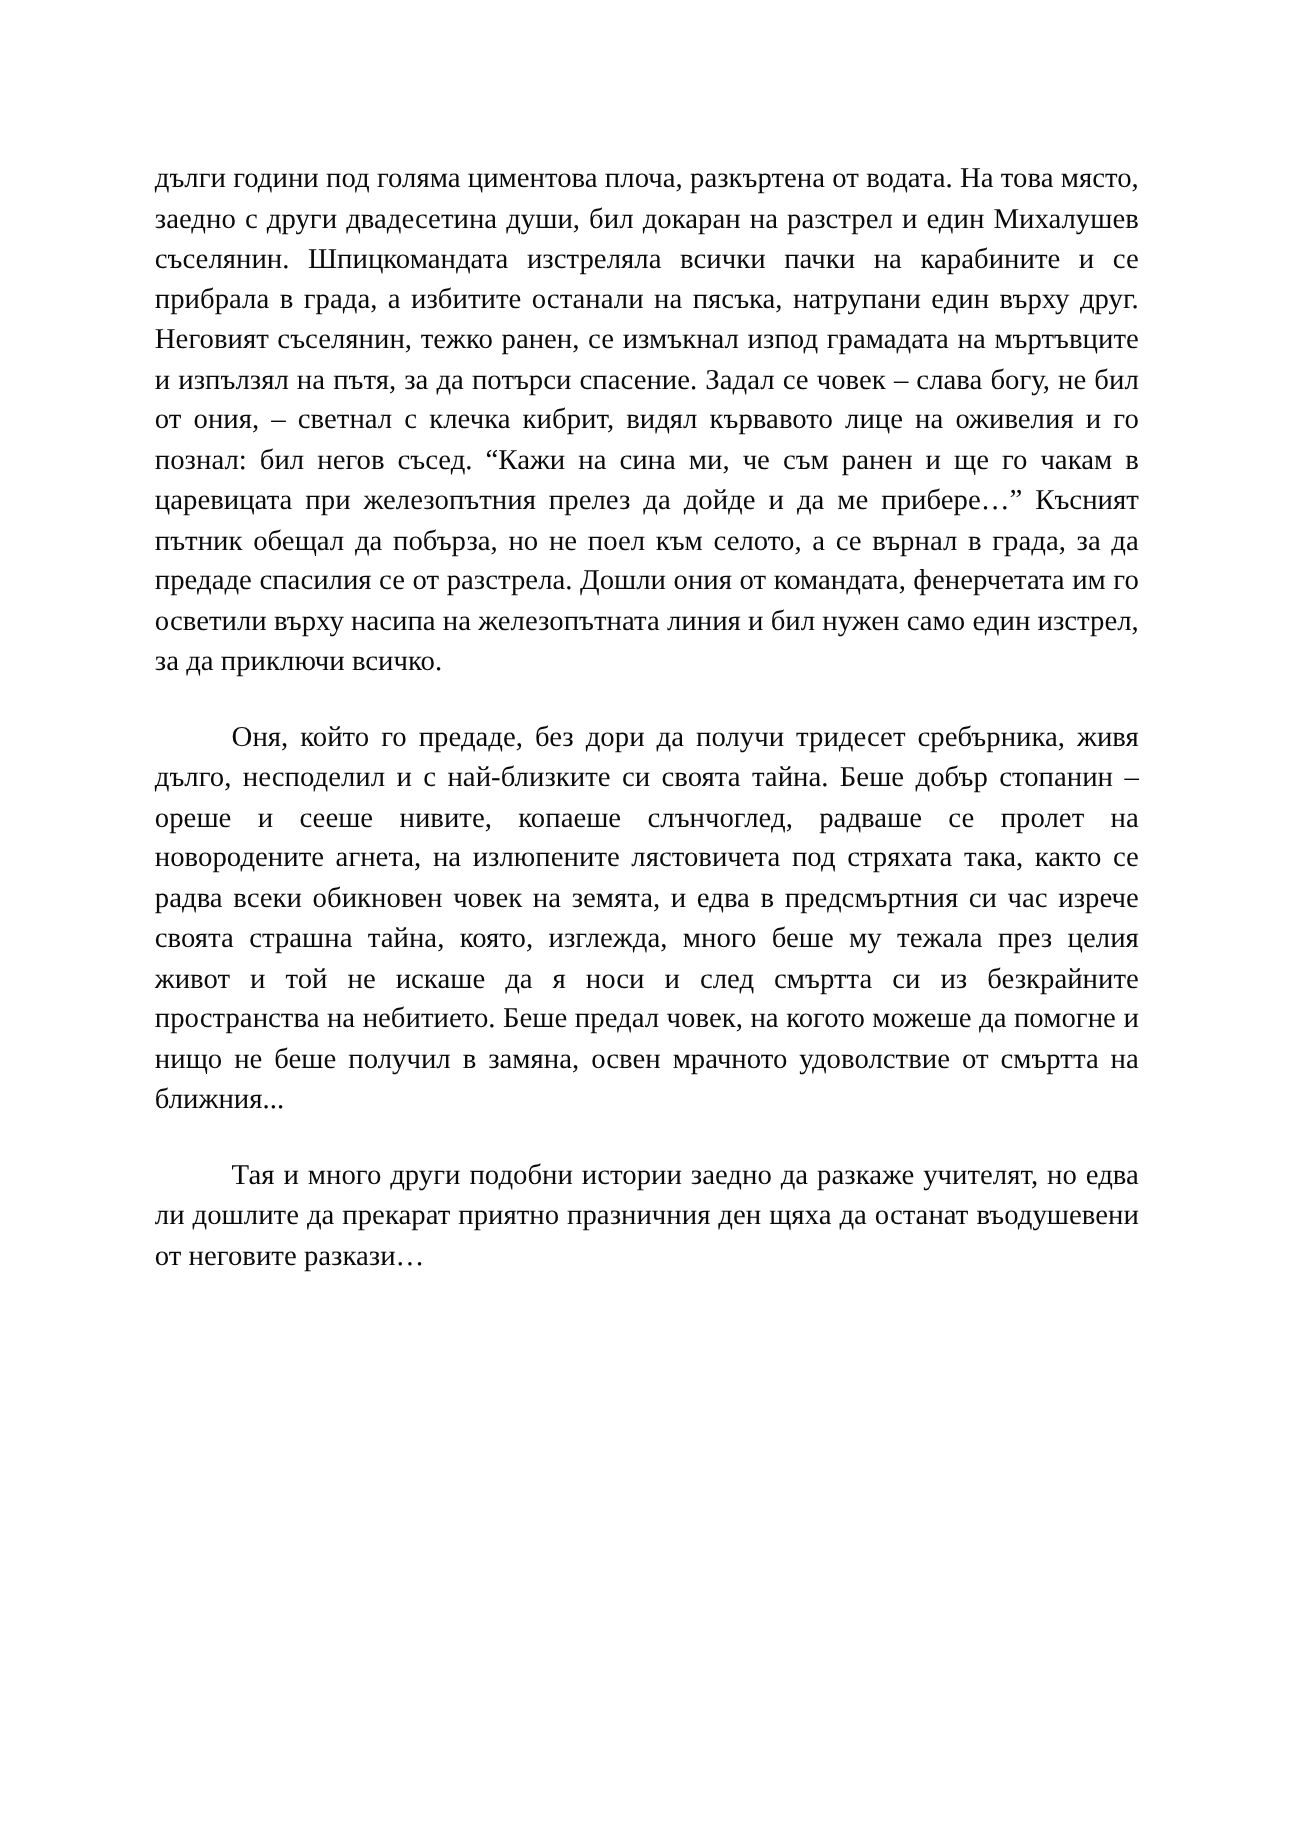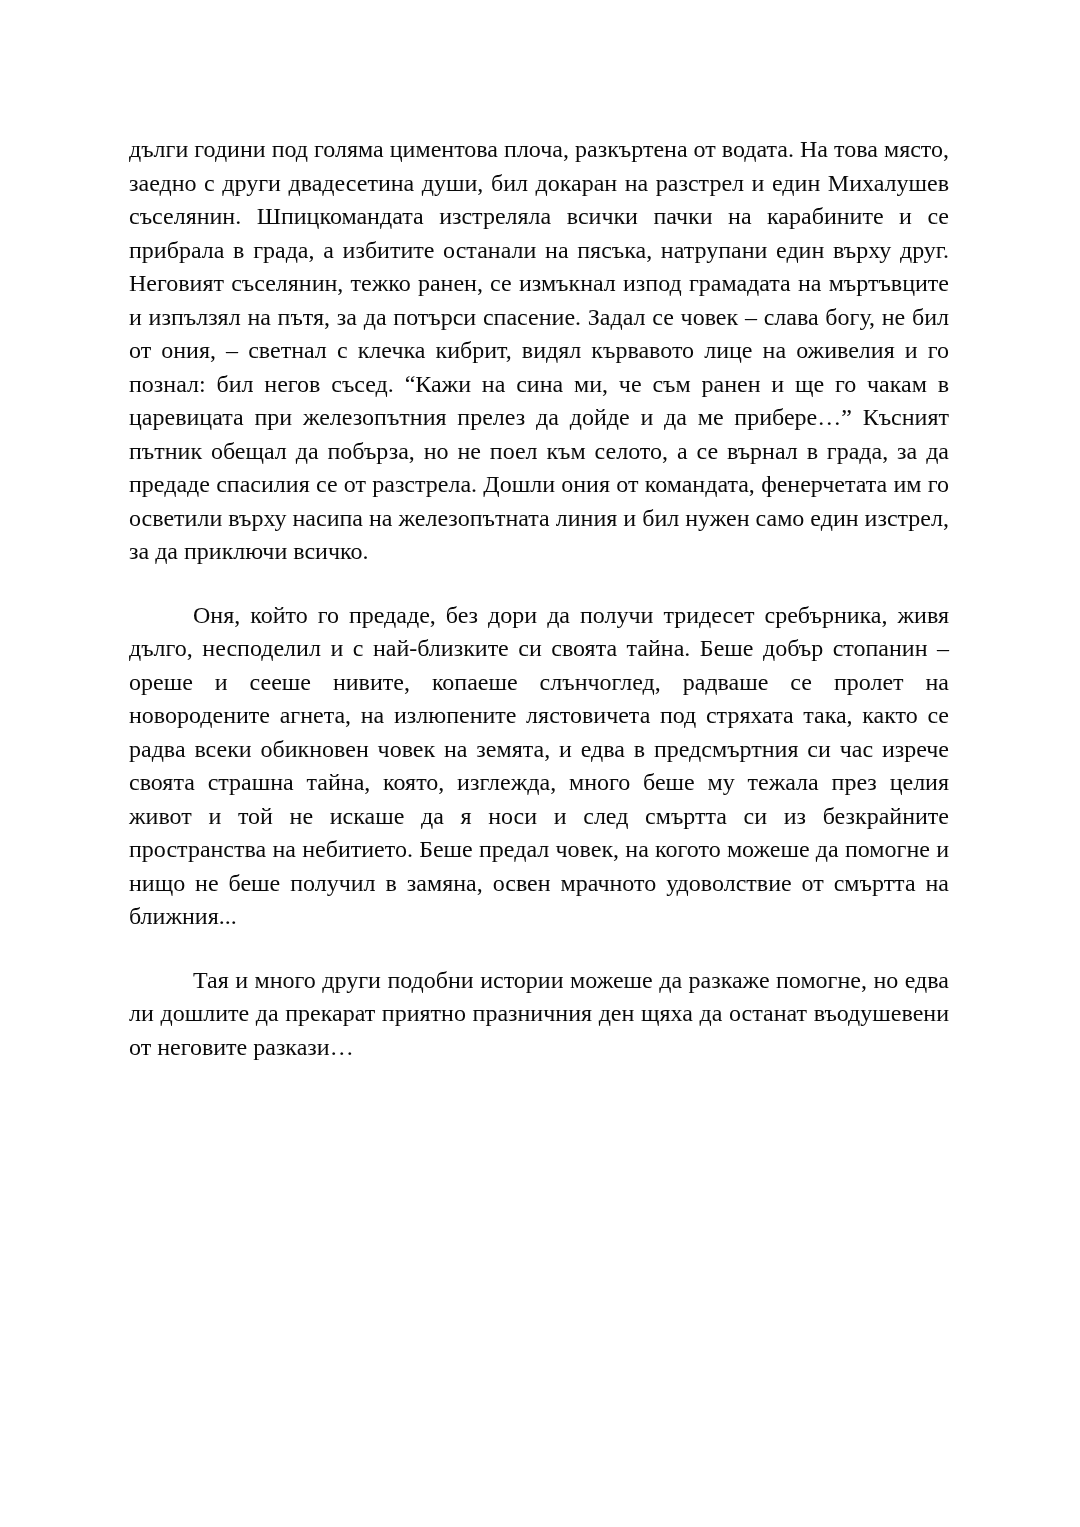--- a/index.html
+++ b/index.html
@@ -44,16 +44,16 @@
     color: #0a0a0a;
   }
 </style>
 </head>
 <body>
 
 <div class="page">
   <div class="text-block">
     <p class="para">дълги години под голяма циментова плоча, разкъртена от водата. На това място, заедно с други двадесетина души, бил докаран на разстрел и един Михалушев съселянин. Шпицкомандата изстреляла всички пачки на карабините и се прибрала в града, а избитите останали на пясъка, натрупани един върху друг. Неговият съселянин, тежко ранен, се измъкнал изпод грамадата на мъртъвците и изпълзял на пътя, за да потърси спасение. Задал се човек – слава богу, не бил от ония, – светнал с клечка кибрит, видял кървавото лице на оживелия и го познал: бил негов съсед. “Кажи на сина ми, че съм ранен и ще го чакам в царевицата при железопътния прелез да дойде и да ме прибере…” Късният пътник обещал да побърза, но не поел към селото, а се върнал в града, за да предаде спасилия се от разстрела. Дошли ония от командата, фенерчетата им го осветили върху насипа на железопътната линия и бил нужен само един изстрел, за да приключи всичко.</p>
     <p class="para spaced indented">Оня, който го предаде, без дори да получи тридесет сребърника, живя дълго, несподелил и с най-близките си своята тайна. Беше добър стопанин – ореше и сееше нивите, копаеше слънчоглед, радваше се пролет на новородените агнета, на излюпените лястовичета под стряхата така, както се радва всеки обикновен човек на земята, и едва в предсмъртния си час изрече своята страшна тайна, която, изглежда, много беше му тежала през целия живот и той не искаше да я носи и след смъртта си из безкрайните пространства на небитието. Беше предал човек, на когото можеше да помогне и нищо не беше получил в замяна, освен мрачното удоволствие от смъртта на ближния...</p>
-    <p class="para spaced indented">Тая и много други подобни истории можеше да разкаже помогне, но едва ли дошлите да прекарат приятно празничния ден щяха да останат въодушевени от неговите разкази…</p>
+    <p class="para spaced indented">Тая и много други подобни истории заедно да разкаже учителят, но едва ли дошлите да прекарат приятно празничния ден щяха да останат въодушевени от неговите разкази…</p>
   </div>
   <div class="page-number">113</div>
 </div>
 
 </body></html>

